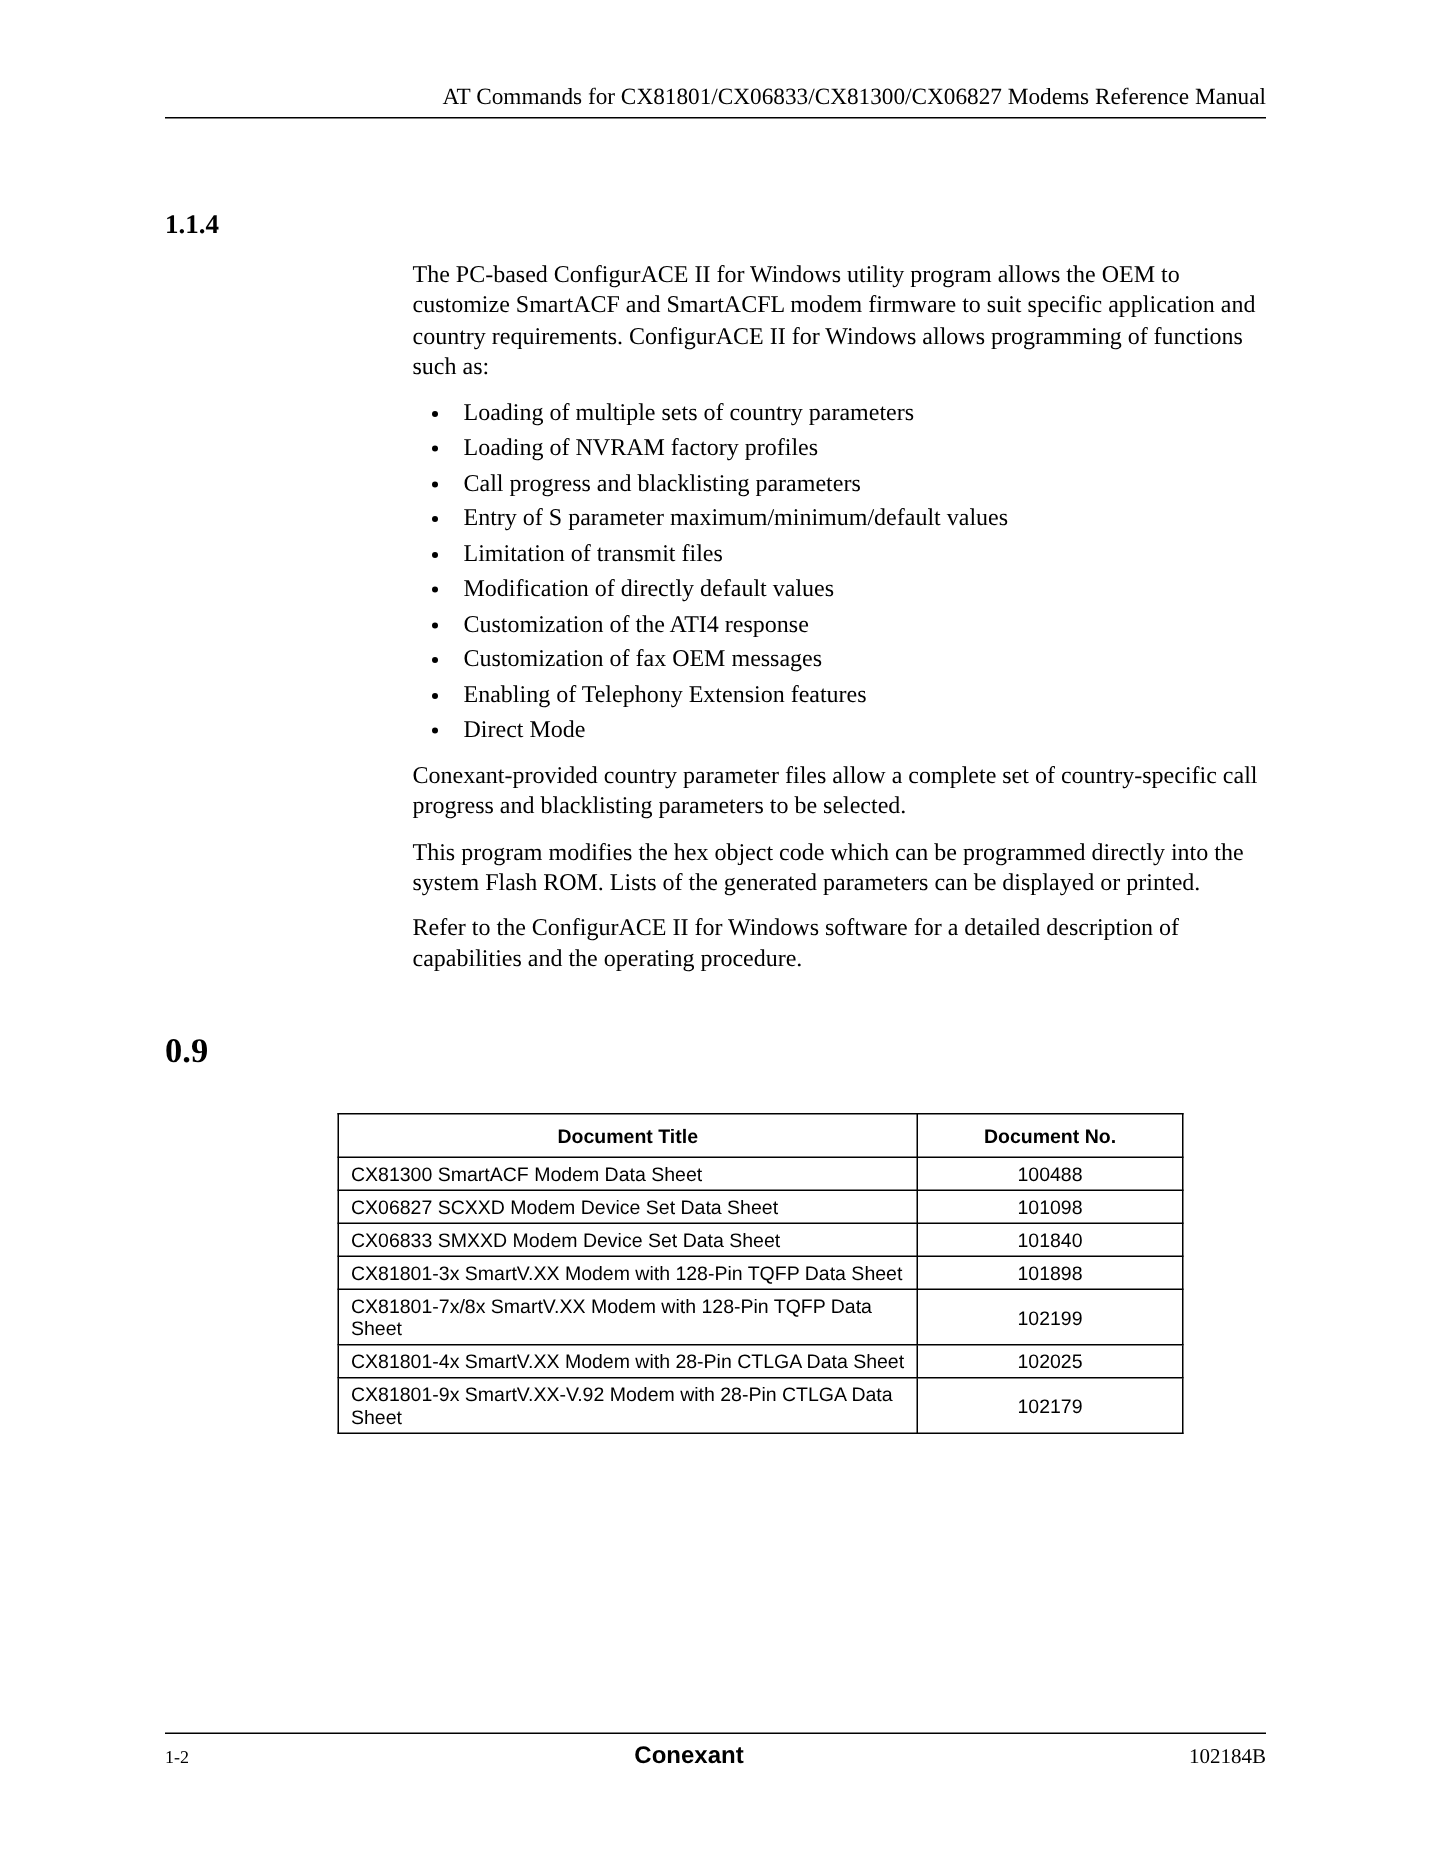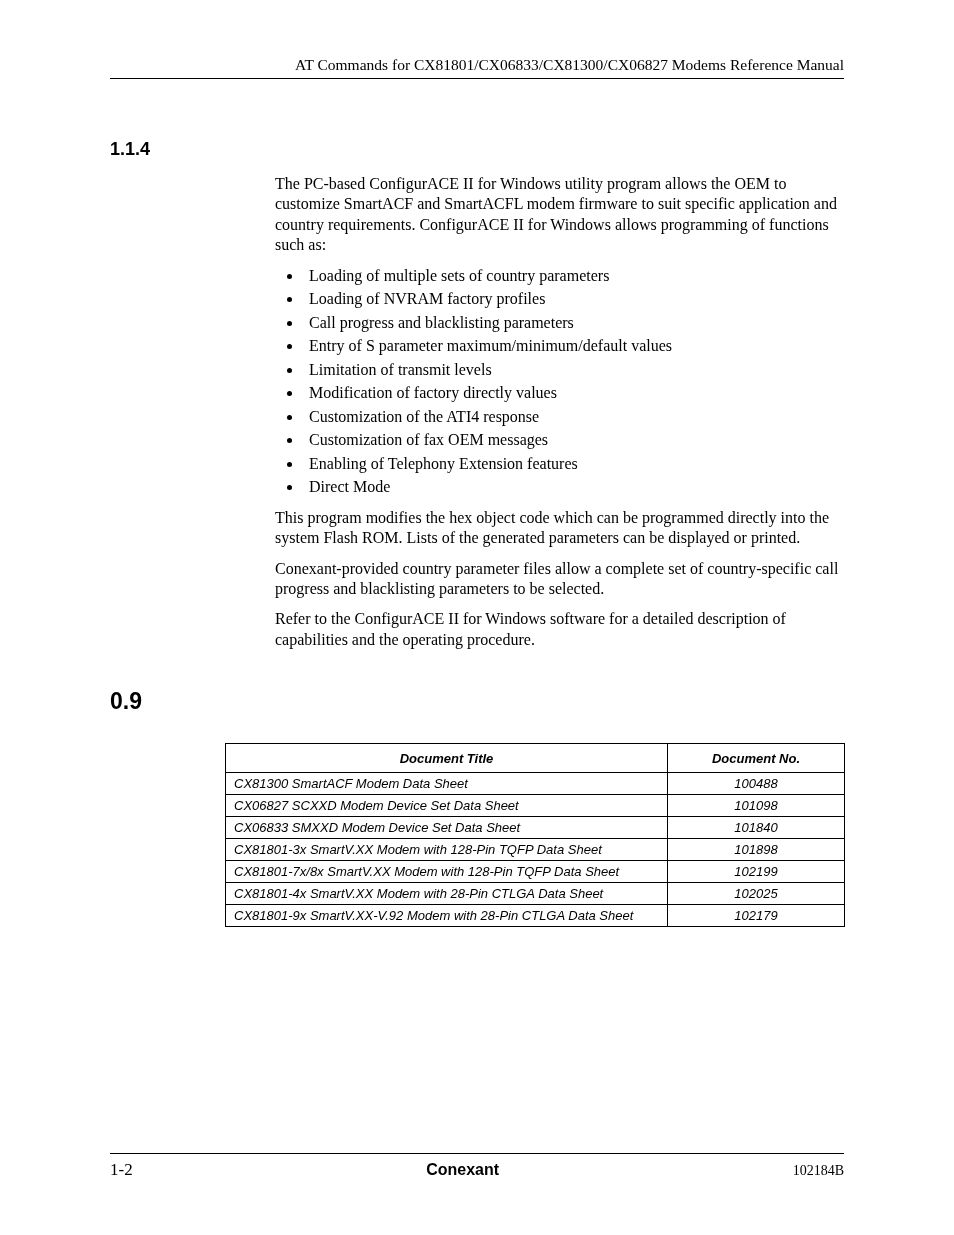--- a/index.html
+++ b/index.html
@@ -30,21 +30,21 @@
     margin: 0 0 60px 0;
   }
   .sec-row {
     display: flex;
     align-items: baseline;
     margin-bottom: 14px;
   }
   .sec-num {
     width: 115px;
     flex: 0 0 115px;
-    font-family: Liberation Sans, sans-serif;
+    font-family: Liberation Serif, serif;
     font-weight: 900;
   }
   .sec-title {
     font-family: Arial, Helvetica, sans-serif;
     font-weight: 900;
   }
   .h114 .sec-num, .h114 .sec-title { font-size: 18px; }
   .h12 .sec-num, .h12 .sec-title { font-size: 23px; }
   .body-block {
     margin-left: 165px;
@@ -59,24 +59,23 @@
   ul.bullets li {
     margin: 3px 0;
     padding-left: 6px;
   }
   .table-wrap {
     margin-left: 115px;
     margin-top: 28px;
   }
   table.ref {
     border-collapse: collapse;
-    width: 620px;
+    width: 564px;
     font-family: Arial, Helvetica, sans-serif;
     font-size: 13px;
-    font-style: italic;
   }
   table.ref th, table.ref td {
     border: 1px solid #000;
     padding: 3px 8px;
     vertical-align: middle;
   }
   table.ref th {
     font-weight: bold;
     text-align: center;
     height: 22px;
@@ -98,21 +97,21 @@
     justify-content: space-between;
     align-items: baseline;
     font-size: 14px;
   }
   .footer-center {
     font-family: Arial, Helvetica, sans-serif;
     font-weight: bold;
     font-size: 16px;
     text-align: center;
   }
-  .footer-left { font-size: 17px; }
+  .footer-left { font-size: 12px; }
   .footer-right { font-size: 14px; }
 </style>
 </head>
 <body>
 
 <div class="page">
 
   <div class="running-head">AT Commands for CX81801/CX06833/CX81300/CX06827 Modems Reference Manual</div>
   <hr class="rule">
 
@@ -120,29 +119,29 @@
     <div class="sec-num">1.1.4</div>
   </div>
 
   <div class="body-block">
     <p class="para">The PC-based ConfigurACE II for Windows utility program allows the OEM to customize SmartACF and SmartACFL modem firmware to suit specific application and country requirements. ConfigurACE II for Windows allows programming of functions such as:</p>
     <ul class="bullets">
       <li>Loading of multiple sets of country parameters</li>
       <li>Loading of NVRAM factory profiles</li>
       <li>Call progress and blacklisting parameters</li>
       <li>Entry of S parameter maximum/minimum/default values</li>
-      <li>Limitation of transmit levels</li>
-      <li>Modification of factory directly values</li>
+      <li>Limitation of transmit files</li>
+      <li>Modification of directly default values</li>
       <li>Customization of the ATI4 response</li>
       <li>Customization of fax OEM messages</li>
       <li>Enabling of Telephony Extension features</li>
       <li>Direct Mode</li>
     </ul>
+    <p class="para">Conexant-provided country parameter files allow a complete set of country-specific call progress and blacklisting parameters to be selected.</p>
     <p class="para">This program modifies the hex object code which can be programmed directly into the system Flash ROM. Lists of the generated parameters can be displayed or printed.</p>
-    <p class="para">Conexant-provided country parameter files allow a complete set of country-specific call progress and blacklisting parameters to be selected.</p>
     <p class="para">Refer to the ConfigurACE II for Windows software for a detailed description of capabilities and the operating procedure.</p>
   </div>
 
   <div style="height:28px"></div>
 
   <div class="sec-row h12">
     <div class="sec-num">0.9</div>
   </div>
 
   <div class="table-wrap">

